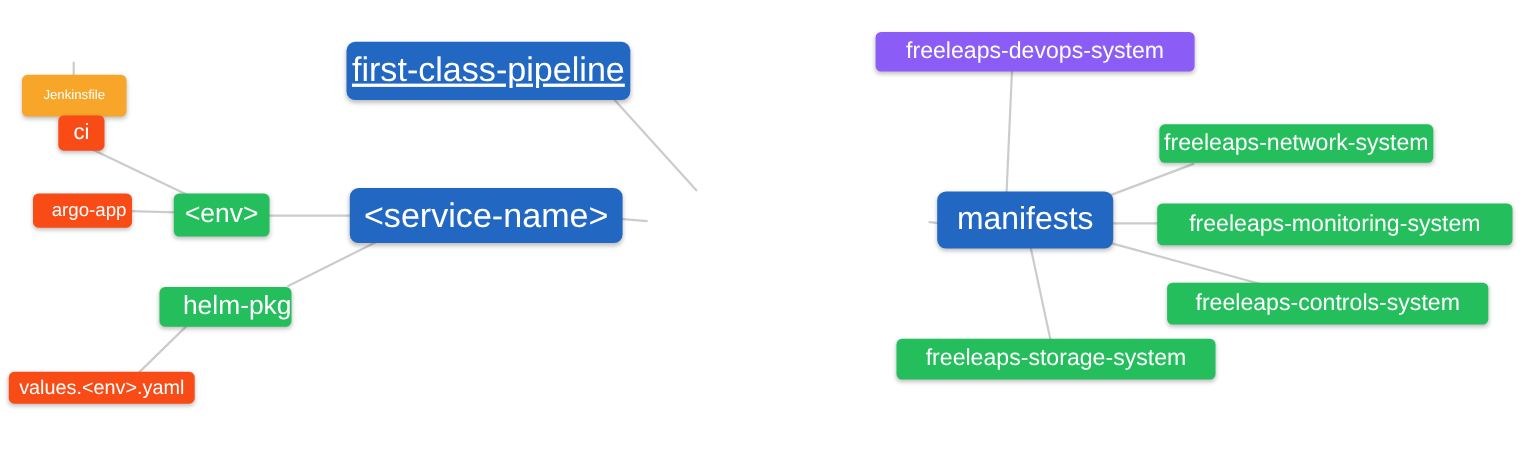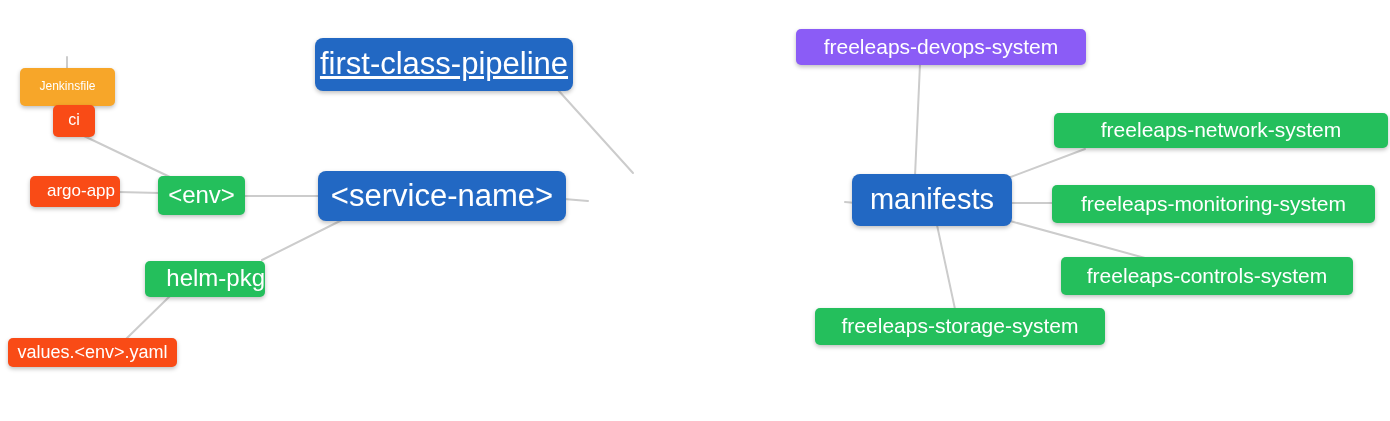--- a/index.html
+++ b/index.html
@@ -58,21 +58,21 @@
       <line x1="920" y1="64" x2="915" y2="176" stroke="#cccccc" stroke-width="2" stroke-linecap="round"></line>
       <line x1="1000" y1="181" x2="1085" y2="149" stroke="#cccccc" stroke-width="2" stroke-linecap="round"></line>
       <line x1="1010" y1="203" x2="1054" y2="203" stroke="#cccccc" stroke-width="2" stroke-linecap="round"></line>
       <line x1="1010" y1="221" x2="1145" y2="258" stroke="#cccccc" stroke-width="2" stroke-linecap="round"></line>
       <line x1="937" y1="225" x2="955" y2="309" stroke="#cccccc" stroke-width="2" stroke-linecap="round"></line>
     </svg>
 
 <div class="node" style="left: 20px; top: 28px; width: 95px; height: 38px; background: rgb(247, 166, 41); border-radius: 5px; font-size: 12px; margin-top: 40px;">
       <span>Jenkinsfile</span>
     </div>
-    <div class="node" style="left: 53px; top: 105px; width: 42px; height: 32px; background: rgb(249, 75, 22); border-radius: 5px; font-size: 16px;">
+    <div class="node" style="left: 53px; top: 105px; width: 42px; height: 32px; background: rgb(249, 75, 22); border-radius: 5px; font-size: 20px;">
       <span>ci</span>
     </div>
     <div class="node" style="left: 30px; top: 176px; width: 90px; height: 31px; background: rgb(249, 75, 22); border-radius: 5px; font-size: 17px; padding-left: 12px;">
       <span>argo-app</span>
     </div>
     <div class="node" style="left: 158px; top: 176px; width: 87px; height: 39px; background: rgb(36, 191, 92); border-radius: 5px; font-size: 24px;">
       <span>&lt;env&gt;</span>
     </div>
     <div class="node" style="left: 145px; top: 261px; width: 120px; height: 36px; background: rgb(36, 191, 92); border-radius: 5px; font-size: 24px; justify-content: flex-end;">
       <span>helm-pkg</span>
@@ -85,21 +85,21 @@
     </div>
     <div class="node" style="left: 318px; top: 171px; width: 248px; height: 50px; background: rgb(34, 104, 195); border-radius: 8px; font-size: 31px;">
       <span>&lt;service-name&gt;</span>
     </div>
     <div class="node" style="left: 852px; top: 174px; width: 160px; height: 52px; background: rgb(34, 104, 195); border-radius: 8px; font-size: 29px;">
       <span>manifests</span>
     </div>
     <div class="node" style="left: 796px; top: 29px; width: 290px; height: 36px; background: #8b5cf6; border-radius: 5px; font-size: 21px;">
       <span>freeleaps-devops-system</span>
     </div>
-    <div class="node" style="left: 1054px; top: 113px; width: 334px; height: 35px; background: rgb(36, 191, 92); border-radius: 5px; font-size: 21px;">
+    <div class="node" style="left: 1054px; top: 113px; width: 249px; height: 35px; background: rgb(36, 191, 92); border-radius: 5px; font-size: 21px;">
       <span>freeleaps-network-system</span>
     </div>
     <div class="node" style="left: 1052px; top: 185px; width: 323px; height: 38px; background: rgb(36, 191, 92); border-radius: 5px; font-size: 21px;">
       <span>freeleaps-monitoring-system</span>
     </div>
     <div class="node" style="left: 1061px; top: 257px; width: 292px; height: 38px; background: rgb(36, 191, 92); border-radius: 5px; font-size: 21px;">
       <span>freeleaps-controls-system</span>
     </div>
     <div class="node" style="left: 815px; top: 308px; width: 290px; height: 37px; background: rgb(36, 191, 92); border-radius: 5px; font-size: 21px;">
       <span>freeleaps-storage-system</span>

